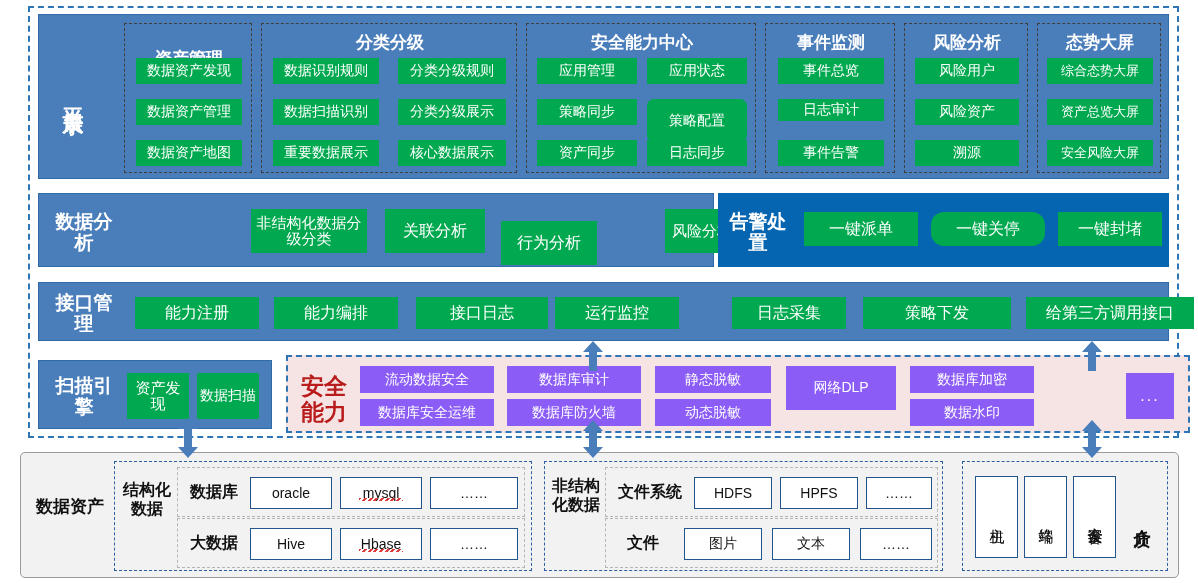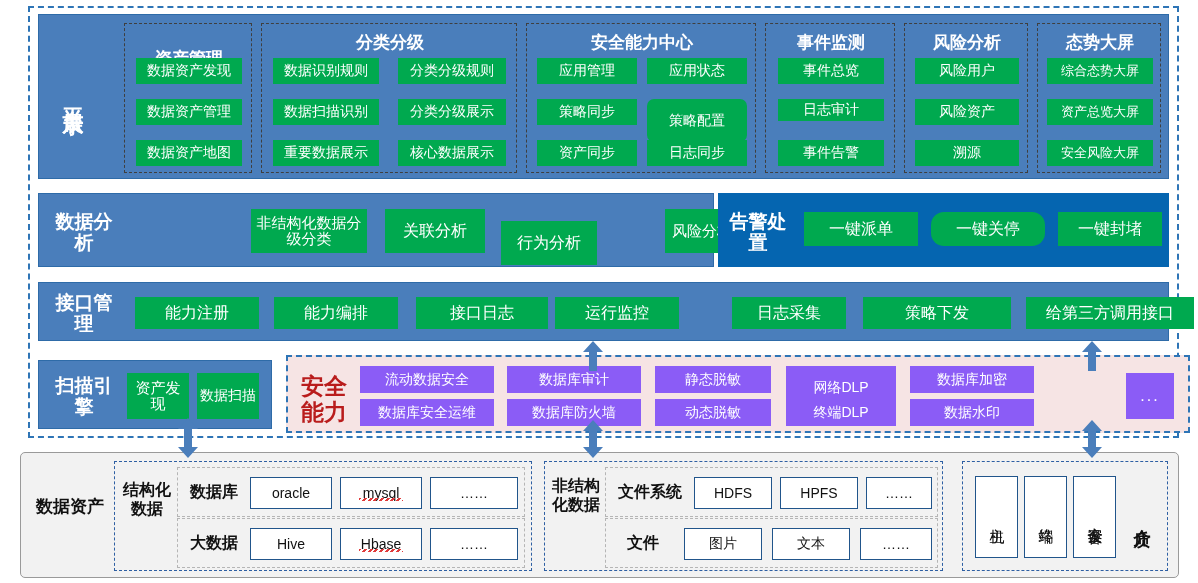--- a/index.html
+++ b/index.html
@@ -223,21 +223,20 @@
     <div class="abs chip-red" style="left:72px;top:9px;width:134px;height:27px;">流动数据安全</div>
     <div class="abs chip-red" style="left:72px;top:42px;width:134px;height:27px;">数据库安全运维</div>
 
     <div class="abs chip-red" style="left:219px;top:9px;width:134px;height:27px;">数据库审计</div>
     <div class="abs chip-red" style="left:219px;top:42px;width:134px;height:27px;">数据库防火墙</div>
 
     <div class="abs chip-red" style="left:367px;top:9px;width:116px;height:27px;">静态脱敏</div>
     <div class="abs chip-red" style="left:367px;top:42px;width:116px;height:27px;">动态脱敏</div>
 
     <div class="abs chip-red" style="left:498px;top:9px;width:110px;height:44px;">网络DLP</div>
-    <div class="abs chip-red" style="left:498px;top:42px;width:110px;height:27px;">终端DLP</div>
 
     <div class="abs chip-red" style="left:622px;top:9px;width:124px;height:27px;">数据库加密</div>
     <div class="abs chip-red" style="left:622px;top:42px;width:124px;height:27px;">数据水印</div>
 
     <div class="abs chip-red" style="left:838px;top:16px;width:48px;height:46px;font-size:16px;letter-spacing:2px;">...</div>
   </div>
 
   <div class="abs asset-panel" style="left:20px;top:452px;width:1159px;height:126px;">
 
     <div class="abs asset-label" style="left:14px;top:44px;width:70px;">数据资产</div>

